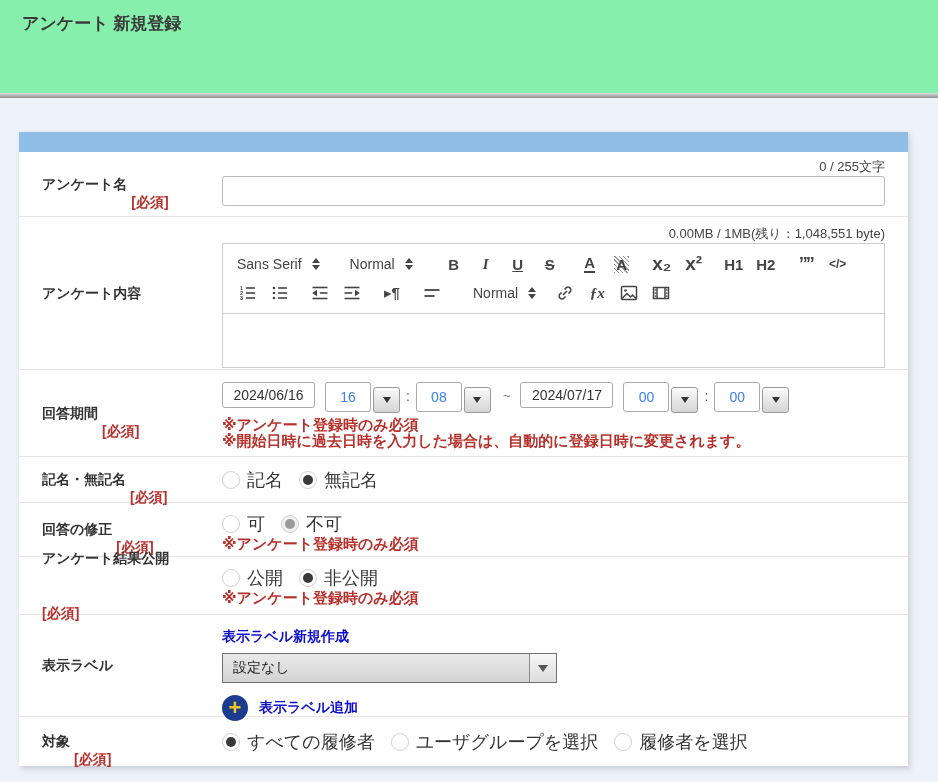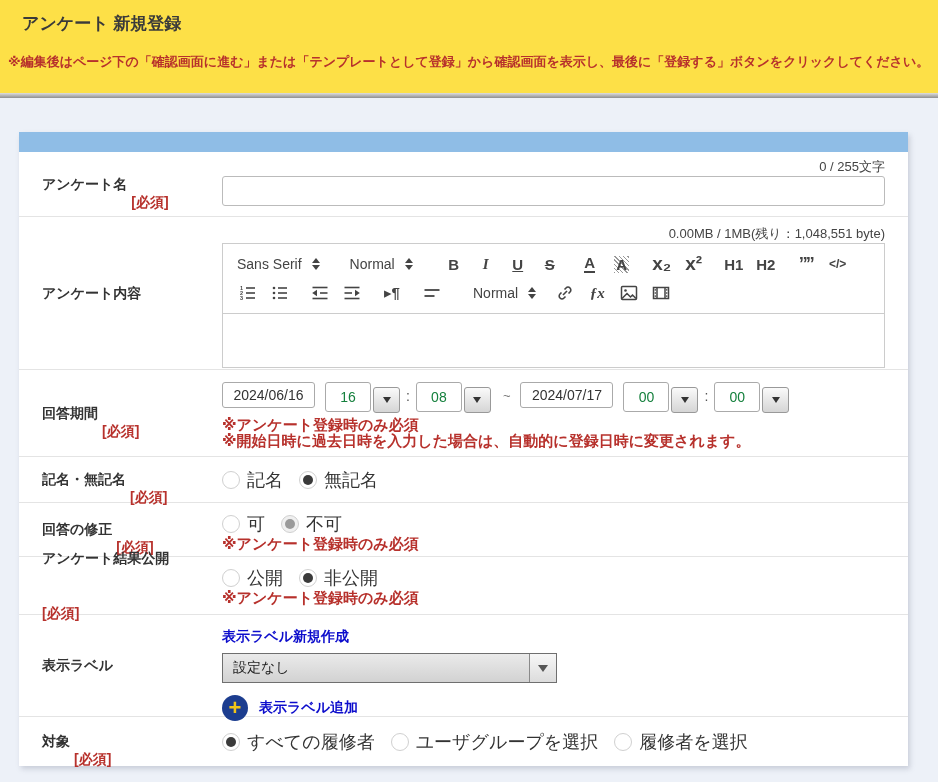--- a/index.html
+++ b/index.html
@@ -1,19 +1,19 @@
 <!DOCTYPE html>
 <html><head>
 <meta charset="utf-8">
 <style>
   * { margin:0; padding:0; box-sizing:border-box; }
   html,body { width:938px; height:782px; font-family:"Liberation Sans","DejaVu Sans",sans-serif; background:#fff; overflow:hidden; }
 
   
-  .top-area { height:93px; background:#fde047; position:relative; }
+  .top-area { height:93px; background:#86efac; position:relative; }
   .page-title { position:absolute; left:22px; top:12px; font-size:17px; font-weight:bold; color:#3a3a3a; }
   .page-note { position:absolute; left:8px; top:53px; font-size:13px; font-weight:bold; color:#b7312c; white-space:nowrap; }
   .top-divider { height:5px; background:linear-gradient(#dedede,#8f8f8f); }
 
   
   .content { height:684px; background:#edf1f8; padding-top:34px; }
   .panel { width:889px; margin-left:19px; box-shadow:2px 3px 5px rgba(110,120,140,.28); }
   .panel-accent { height:20px; background:#8fbde6; }
   .form-table { background:#fff; }
   .row { display:flex; border-top:1px solid #e4e4e4; }
@@ -70,21 +70,21 @@
   .gap-s { margin-left:10px; }
   .gap-m { margin-left:18px; }
   .gap-l { margin-left:30px; }
   .tb-btn svg { stroke:#444; }
   .editor-body { border-top:1px solid #ccc; height:54px; cursor:text; }
 
   
   .period-line { display:flex; align-items:flex-start; }
   .date-input { width:93px; height:26px; border:1px solid #aaa; border-radius:3px; font-size:14px; text-align:center; color:#333; outline:none; }
   .time-combo { display:flex; align-items:flex-start; margin-left:10px; }
-  .time-input { width:46px; height:30px; border:1px solid #aaa; border-radius:3px; font-size:14px; text-align:center; color:#15803d; outline:none; }
+  .time-input { width:46px; height:30px; border:1px solid #aaa; border-radius:3px; font-size:14px; text-align:center; color:#3b82f6; outline:none; }
   .combo-btn { width:27px; height:26px; margin-left:2px; margin-top:5px; border:1px solid #999; border-radius:3px; background:linear-gradient(#fafafa,#d5d5d5); display:flex; align-items:center; justify-content:center; cursor:pointer; }
   .combo-btn i { display:block; width:0; height:0; border-left:4px solid transparent; border-right:4px solid transparent; border-top:6px solid #333; }
   .sep-colon { margin:6px 6px 0 6px; font-size:14px; color:#555; }
   .sep-tilde { margin:6px 10px 0 12px; font-size:13px; color:#777; }
   .red-note { font-size:15px; font-weight:bold; color:#b7312c; line-height:16px; }
   .notes-block { margin-top:4px; }
 
   
   .radio-group { display:flex; align-items:center; }
   .radio-item { display:inline-flex; align-items:center; margin-right:16px; cursor:pointer; }
@@ -102,21 +102,20 @@
   .fake-select .sel-btn i { display:block; width:0; height:0; border-left:5px solid transparent; border-right:5px solid transparent; border-top:7px solid #555; }
   .add-line { margin-top:12px; display:flex; align-items:center; }
   .plus-circle { width:26px; height:26px; border-radius:50%; background:#1c3d8f; color:#f0c419; font-size:22px; font-weight:bold; display:flex; align-items:center; justify-content:center; line-height:1; cursor:pointer; }
   .add-line .blue-link { margin-left:11px; }
 </style>
 </head>
 <body>
 
 <div class="top-area">
   <div class="page-title">アンケート 新規登録</div>
-  <div class="page-note">※編集後はページ下の「確認画面に進む」または「テンプレートとして登録」から確認画面を表示し、最後に「登録する」ボタンをクリックしてください。</div>
 </div>
 <div class="top-divider"></div>
 
 <div class="content">
   <div class="panel">
     <div class="panel-accent"></div>
     <div class="form-table">
 
       <div class="row row-name">
         <div class="label-cell">

